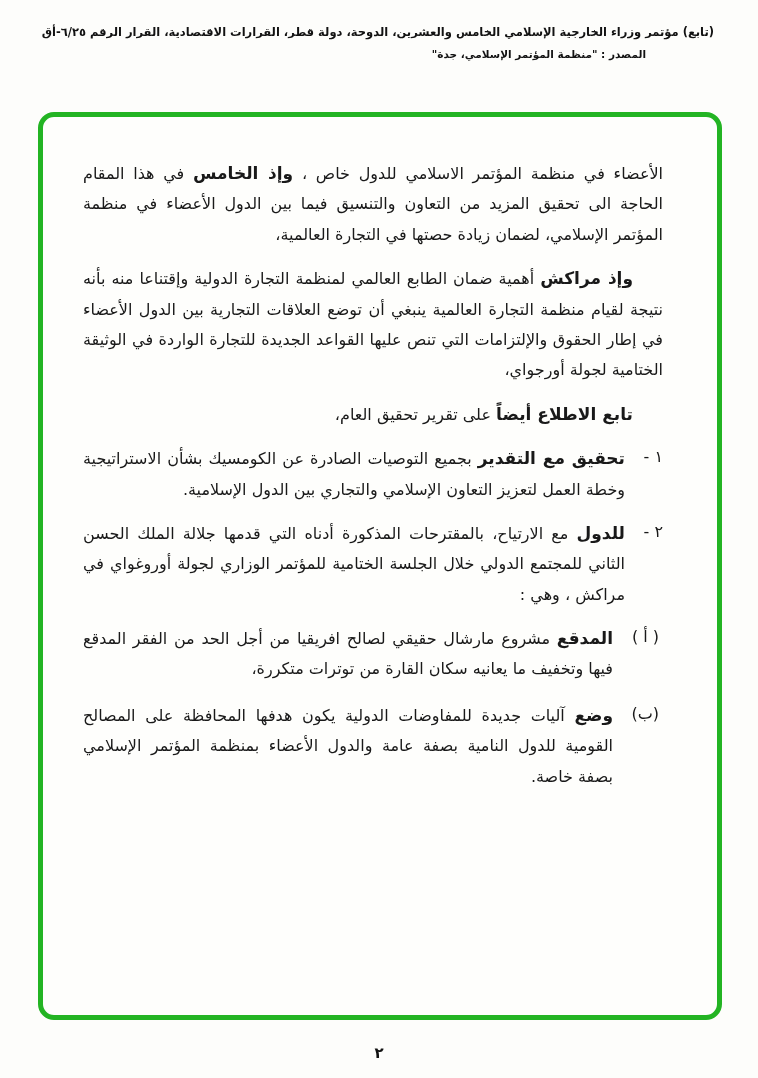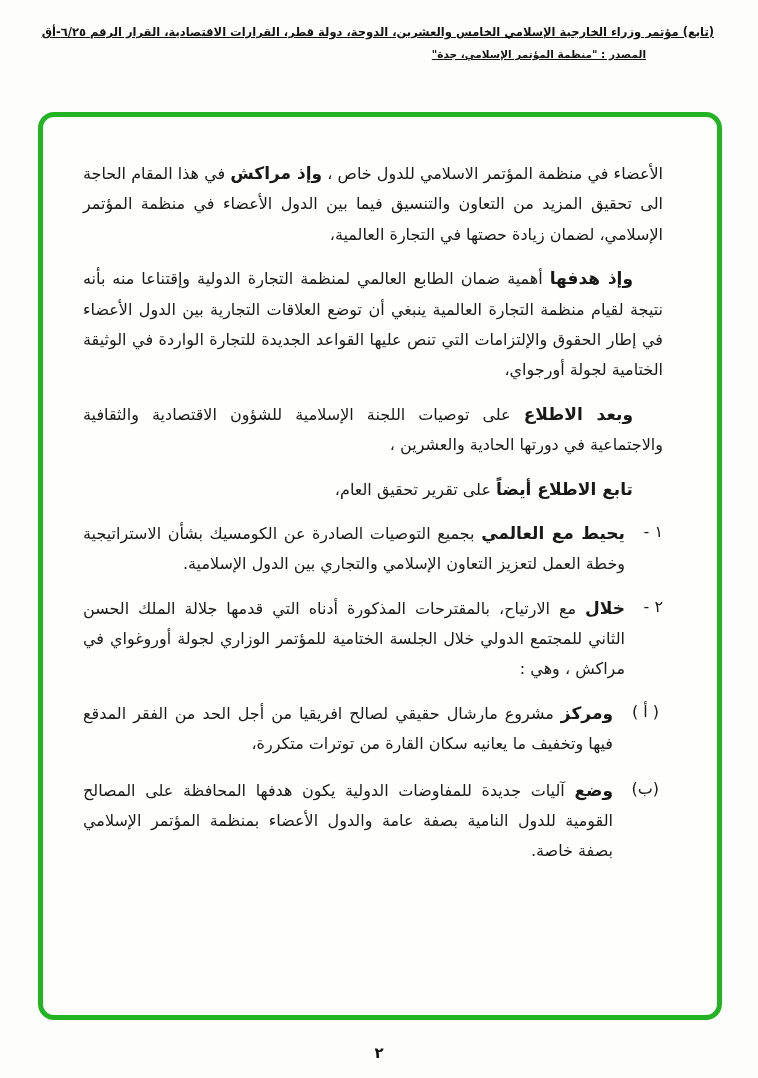--- a/index.html
+++ b/index.html
@@ -17,21 +17,20 @@
 
   
   .doc-header {
     position: absolute;
     top: 24px;
     right: 44px;
     left: 28px;
     direction: rtl;
     text-align: right;
     color: #121212;
-    text-decoration: underline;
   }
   .doc-header .line1 {
     font-size: 11.5px;
     font-weight: bold;
     line-height: 1.5;
   }
   .doc-header .line2 {
     font-size: 10.5px;
     font-weight: bold;
     margin-top: 7px;
@@ -98,42 +97,41 @@
 <div class="page">
 
   <div class="doc-header">
     <div class="line1">(تابع) مؤتمر وزراء الخارجية الإسلامي الخامس والعشرين، الدوحة، دولة قطر، القرارات الاقتصادية، القرار الرقم ٦/٢٥-أق</div>
     <div class="line2">المصدر :  "منظمة المؤتمر الإسلامي، جدة"</div>
   </div>
 
   <div class="green-box">
     <div class="doc">
 
-      <p class="para"><span>الأعضاء في منظمة المؤتمر الاسلامي للدول خاص ، </span><span class="lead">وإذ مراكش</span><span> في هذا المقام الحاجة الى تحقيق المزيد من التعاون والتنسيق فيما بين الدول الأعضاء في منظمة المؤتمر الإسلامي، لضمان زيادة حصتها في التجارة العالمية،</span></p>
+      <p class="para"><span>الأعضاء في منظمة المؤتمر الاسلامي للدول خاص ، </span><span class="lead">وإذ الخامس</span><span> في هذا المقام الحاجة الى تحقيق المزيد من التعاون والتنسيق فيما بين الدول الأعضاء في منظمة المؤتمر الإسلامي، لضمان زيادة حصتها في التجارة العالمية،</span></p>
 
-      <p class="para indent"><span></span><span class="lead">وإذ هدفها</span><span> أهمية ضمان الطابع العالمي لمنظمة التجارة الدولية وإقتناعا منه بأنه نتيجة لقيام منظمة التجارة العالمية ينبغي أن توضع العلاقات التجارية بين الدول الأعضاء في إطار الحقوق والإلتزامات التي تنص عليها القواعد الجديدة للتجارة الواردة في الوثيقة الختامية لجولة أورجواي،</span></p>
+      <p class="para indent"><span></span><span class="lead">وإذ مراكش</span><span> أهمية ضمان الطابع العالمي لمنظمة التجارة الدولية وإقتناعا منه بأنه نتيجة لقيام منظمة التجارة العالمية ينبغي أن توضع العلاقات التجارية بين الدول الأعضاء في إطار الحقوق والإلتزامات التي تنص عليها القواعد الجديدة للتجارة الواردة في الوثيقة الختامية لجولة أورجواي،</span></p>
 
 
-      <p class="para indent"><span></span><span class="lead">وبعد الاطلاع</span><span> على توصيات اللجنة الإسلامية للشؤون الاقتصادية والثقافية والاجتماعية في دورتها الحادية والعشرين ،</span></p>
 
       <p class="para indent"><span></span><span class="lead">تابع الاطلاع أيضاً</span><span> على تقرير تحقيق العام،</span></p>
 
       <div class="num-item">
         <span class="num">١ -</span>
-        <div class="item-body"><span class="lead">يحيط مع العالمي</span><span> بجميع التوصيات الصادرة عن الكومسيك بشأن الاستراتيجية وخطة العمل لتعزيز التعاون الإسلامي والتجاري بين الدول الإسلامية.</span></div>
+        <div class="item-body"><span class="lead">تحقيق مع التقدير</span><span> بجميع التوصيات الصادرة عن الكومسيك بشأن الاستراتيجية وخطة العمل لتعزيز التعاون الإسلامي والتجاري بين الدول الإسلامية.</span></div>
       </div>
 
       <div class="num-item">
         <span class="num">٢ -</span>
-        <div class="item-body"><span class="lead">خلال</span><span> مع الارتياح، بالمقترحات المذكورة أدناه التي قدمها جلالة الملك الحسن الثاني للمجتمع الدولي خلال الجلسة الختامية للمؤتمر الوزاري لجولة أوروغواي في مراكش ، وهي :</span></div>
+        <div class="item-body"><span class="lead">للدول</span><span> مع الارتياح، بالمقترحات المذكورة أدناه التي قدمها جلالة الملك الحسن الثاني للمجتمع الدولي خلال الجلسة الختامية للمؤتمر الوزاري لجولة أوروغواي في مراكش ، وهي :</span></div>
       </div>
 
       <div class="sub-item">
         <span class="sub-marker">( أ )</span>
-        <div class="item-body"><span class="lead">ومركز</span><span> مشروع مارشال حقيقي لصالح افريقيا من أجل الحد من الفقر المدقع فيها وتخفيف ما يعانيه سكان القارة من توترات متكررة،</span></div>
+        <div class="item-body"><span class="lead">المدقع</span><span> مشروع مارشال حقيقي لصالح افريقيا من أجل الحد من الفقر المدقع فيها وتخفيف ما يعانيه سكان القارة من توترات متكررة،</span></div>
       </div>
 
       <div class="sub-item">
         <span class="sub-marker">(ب)</span>
         <div class="item-body"><span class="lead">وضع</span><span> آليات جديدة للمفاوضات الدولية يكون هدفها المحافظة على المصالح القومية للدول النامية بصفة عامة والدول الأعضاء بمنظمة المؤتمر الإسلامي بصفة خاصة.</span></div>
       </div>
 
     </div>
   </div>
 

